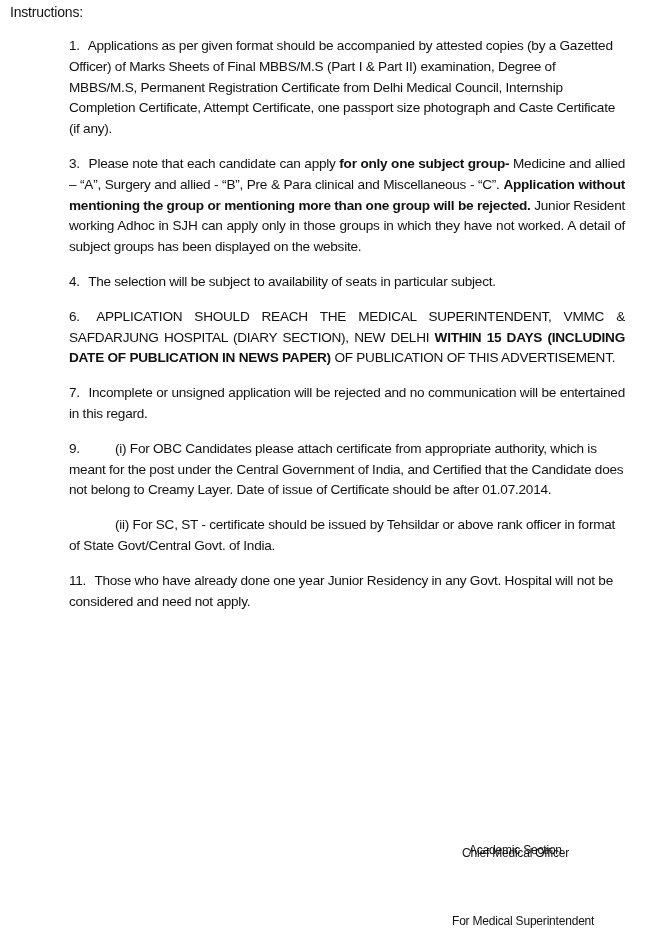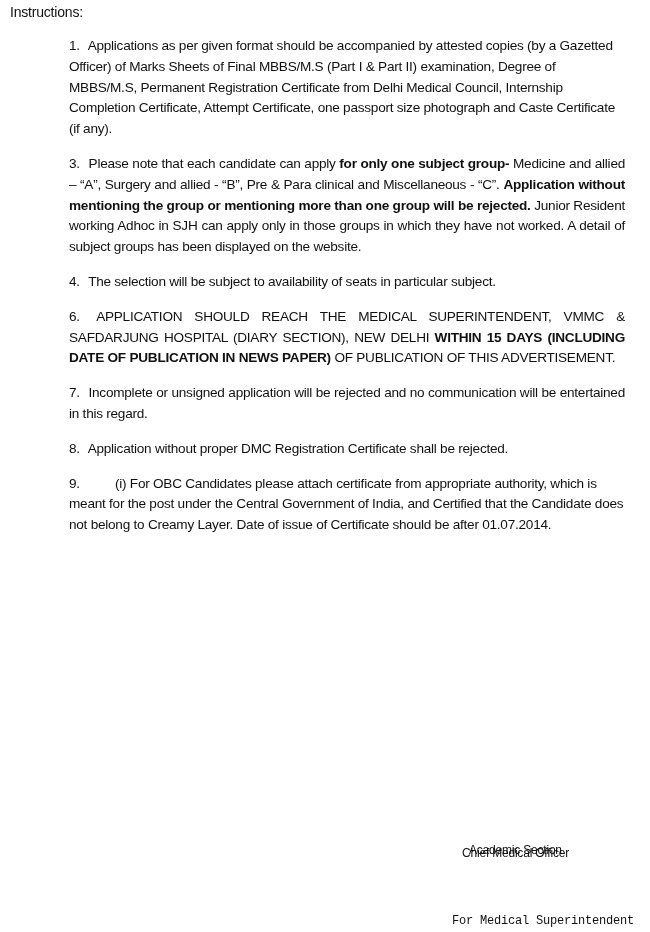--- a/index.html
+++ b/index.html
@@ -51,44 +51,45 @@
       display: inline-block;
       width: 46px;
     }
     .sign {
       position: absolute;
       font-size: 12px;
       letter-spacing: -0.2px;
     }
     .sign-1 { left: 462px; top: 843px; }
     .sign-2 { left: 469px; top: 840px; }
-    .sign-3 { left: 452px; top: 911px; font-family: Liberation Mono, monospace; }
+    .sign-3 { left: 452px; top: 911px; }
   </style>
 </head>
 <body>
 
 <div class="heading">Instructions:</div>
 
 <div class="items">
 
   <p class="item"><span class="num">1.</span> <span>Applications as per given format should be accompanied by attested copies (by a Gazetted Officer) of Marks Sheets of Final MBBS/M.S (Part I &amp; Part II) examination, Degree of MBBS/M.S, Permanent Registration Certificate from Delhi  Medical Council, Internship Completion Certificate, Attempt Certificate, one passport size photograph and Caste Certificate (if any).</span></p>
 
 
   <p class="item justify"><span class="num">3.</span> <span>Please note that each candidate can apply </span><b>for only one subject group-</b><span> Medicine and allied – “A”, Surgery and allied - “B”, Pre &amp; Para clinical and Miscellaneous - “C”. </span><b>Application without mentioning the group or mentioning more than one group will be rejected.</b><span>  Junior Resident working Adhoc in SJH can apply only in those groups in which they have not worked. A detail of subject groups has been displayed on the website.</span></p>
 
   <p class="item"><span class="num">4.</span> <span>The selection will be subject to availability of seats in particular subject.</span></p>
 
 
   <p class="item justify"><span class="num">6.</span> <span>APPLICATION SHOULD REACH THE MEDICAL SUPERINTENDENT, VMMC &amp; SAFDARJUNG HOSPITAL (DIARY SECTION), NEW DELHI </span><b>WITHIN 15 DAYS (INCLUDING DATE OF PUBLICATION IN NEWS PAPER)</b><span> OF PUBLICATION OF THIS ADVERTISEMENT.</span></p>
 
   <p class="item justify"><span class="num">7.</span> <span>Incomplete or unsigned application will be rejected and no communication will be entertained in this regard.</span></p>
 
-  <p class="item"><span class="num">8.</span> <span>Application without proper DMC Registration Certificate shall be rejected.</span></p>
 
   <p class="item"><span class="tab9">9.</span><span>(i)  For OBC Candidates please attach certificate from appropriate authority, which is meant for the post under the Central Government of India, and Certified that the Candidate does not belong to Creamy Layer.  Date of issue of Certificate should be after 01.07.2014.</span></p>
 
+  <p class="item"><span class="indent"></span><span>(ii)  For SC, ST - certificate should be issued by Tehsildar or above rank officer in format of State Govt/Central Govt. of India.</span></p>
 
+  <p class="item"><span class="num">11.</span> <span>Those who have already done one year Junior Residency in any Govt. Hospital will not be considered and need not apply.</span></p>
 
 </div>
 
 <div class="sign sign-1">Chief Medical Officer</div>
 <div class="sign sign-2">Academic Section</div>
 <div class="sign sign-3">For Medical Superintendent</div>
 
 </body></html>

